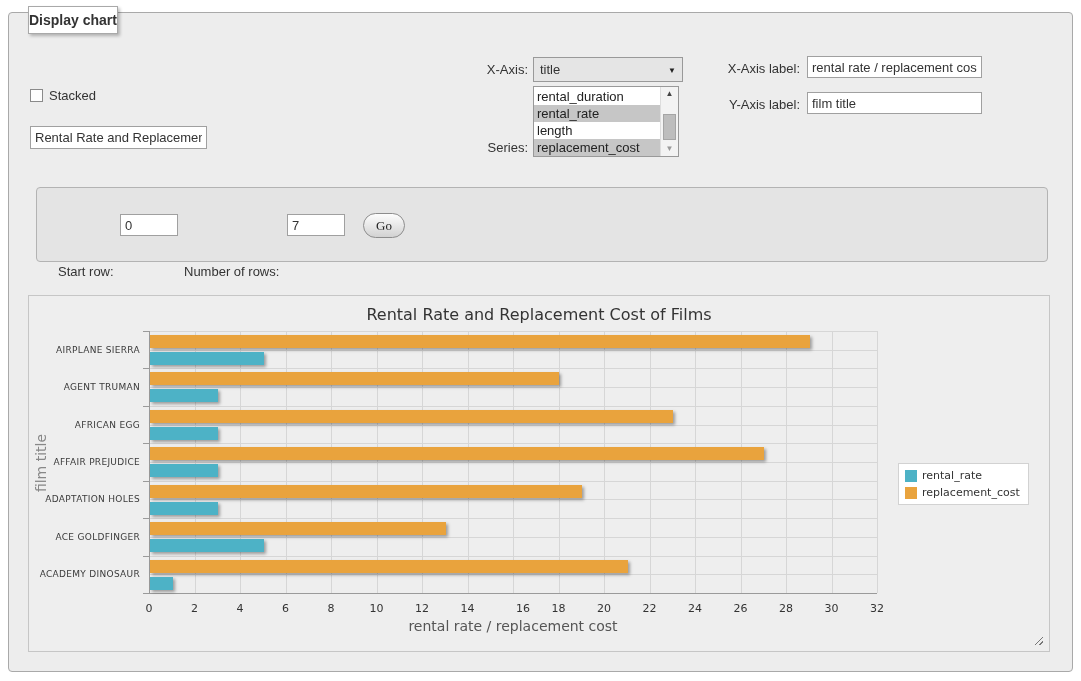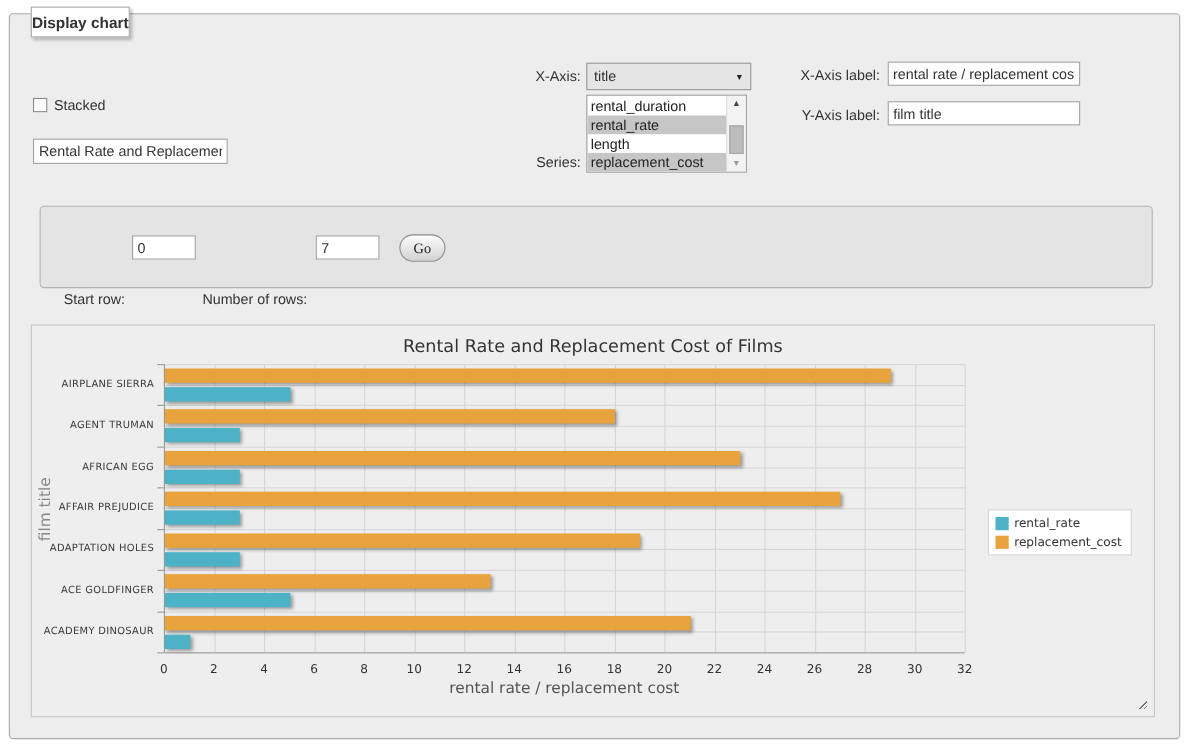--- a/index.html
+++ b/index.html
@@ -195,21 +195,21 @@
       <div class="bar" style="left: 121px; top: 280.571px; width: 22.5225px; background: rgb(77, 178, 198);"></div>
       <div class="cat-label" style="left: 0px; width: 111px; top: 273.286px;">ACADEMY DINOSAUR</div>
       <div class="tick-label" style="left: 103px; top: 306px;">0</div>
       <div class="tick-label" style="left: 148.5px; top: 306px;">2</div>
       <div class="tick-label" style="left: 194px; top: 306px;">4</div>
       <div class="tick-label" style="left: 239.5px; top: 306px;">6</div>
       <div class="tick-label" style="left: 285px; top: 306px;">8</div>
       <div class="tick-label" style="left: 330.5px; top: 306px;">10</div>
       <div class="tick-label" style="left: 376px; top: 306px;">12</div>
       <div class="tick-label" style="left: 421.5px; top: 306px;">14</div>
-      <div class="tick-label" style="left: 467px; top: 306px;">16</div>
+      <div class="tick-label" style="left: 467px; top: 306px; text-align: right;">16</div>
       <div class="tick-label" style="left: 512.5px; top: 306px;">18</div>
       <div class="tick-label" style="left: 558px; top: 306px;">20</div>
       <div class="tick-label" style="left: 603.5px; top: 306px;">22</div>
       <div class="tick-label" style="left: 649px; top: 306px;">24</div>
       <div class="tick-label" style="left: 694.5px; top: 306px;">26</div>
       <div class="tick-label" style="left: 740px; top: 306px;">28</div>
       <div class="tick-label" style="left: 785.5px; top: 306px;">30</div>
       <div class="tick-label" style="left: 831px; top: 306px;">32</div>
     </div>
 </div>

